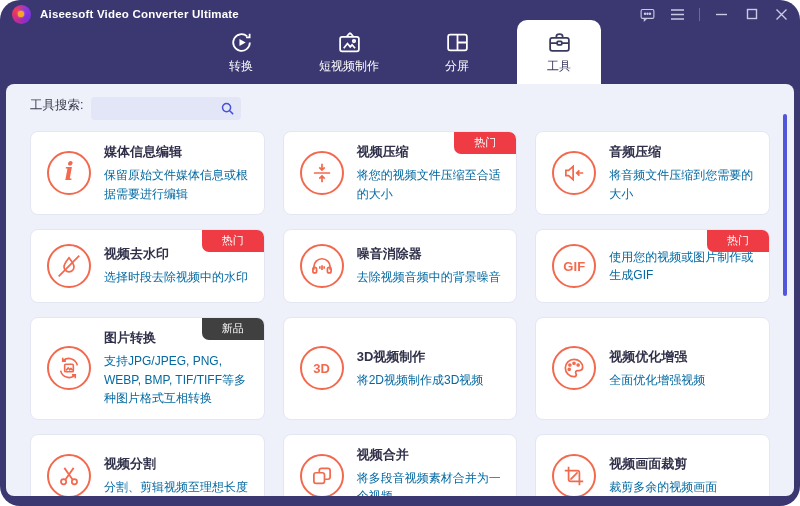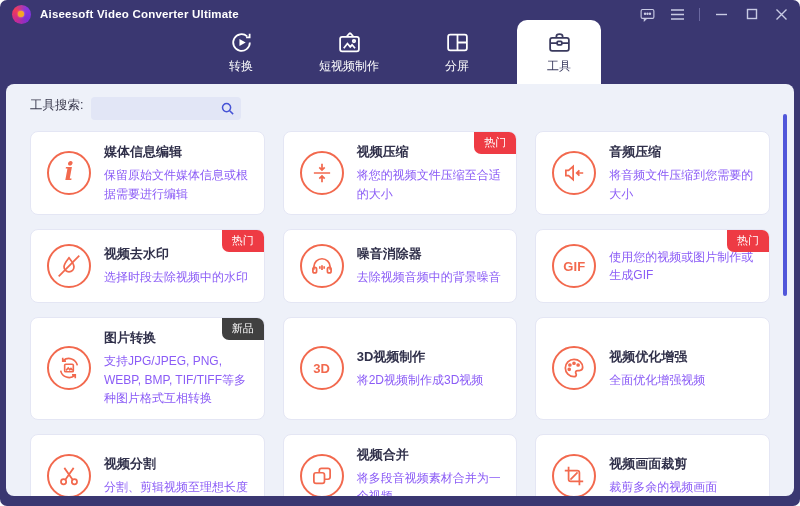--- a/index.html
+++ b/index.html
@@ -1,17 +1,17 @@
 <!DOCTYPE html>
 <html><head>
 <meta charset="utf-8">
 <style>
   * { margin:0; padding:0; box-sizing:border-box; }
   html,body { width:800px; height:506px; background:#fff; font-family:"Liberation Sans","DejaVu Sans",sans-serif; }
-  .window { position:absolute; inset:0; width:800px; height:506px; background:#3a3771; border-radius:7px; overflow:hidden; }
+  .window { position:absolute; inset:0; width:800px; height:506px; background:#3a3771; border-radius:20px; overflow:hidden; }
 
   
   .titlebar { height:28px; display:flex; align-items:center; padding:0 10px 0 12px; }
   .logo { width:19px; height:19px; border-radius:50%; position:relative; flex-shrink:0;
           background:conic-gradient(from 130deg,#7b2fd6,#c62a93,#f23b57,#8a37e0,#7b2fd6); }
   .logo .dot { position:absolute; left:6px; top:6px; width:6px; height:6px; border-radius:50%; background:#f5a623; box-shadow:0 0 2px #ffce7a; }
   .win-title { color:#ffffff; font-size:11.5px; font-weight:bold; margin-left:9px; letter-spacing:.2px; }
   .tb-right { margin-left:auto; display:flex; align-items:center; gap:13px; color:#c9cbe4; }
   .tb-btn { width:17px; height:17px; display:flex; align-items:center; justify-content:center; cursor:pointer; }
   .tb-btn svg { display:block; }
@@ -40,22 +40,22 @@
   .grid { margin-top:11px; display:grid; grid-template-columns:repeat(3,1fr); column-gap:18px; row-gap:14px; }
   .card { position:relative; background:#ffffff; border:1px solid #e4e6f4; border-radius:8px; display:flex; align-items:center;
           padding:11px 14px 11px 16px; min-height:74px; cursor:pointer; }
   .tool-icon { width:44px; height:44px; border-radius:50%; border:2px solid #f2694e; color:#f2694e; flex-shrink:0;
                display:flex; align-items:center; justify-content:center; margin-right:13px; }
   .tool-icon svg { display:block; }
   .glyph-text { font-size:13px; font-weight:bold; letter-spacing:.2px; }
   .glyph-i { font-family:"DejaVu Serif","Liberation Serif",serif; font-style:italic; font-weight:bold; font-size:24px; line-height:1; padding-bottom:3px; }
   .tool-text { min-width:0; }
   .tool-title { font-size:13px; font-weight:bold; color:#30304a; margin-bottom:5px; }
-  .tool-desc { font-size:12px; color:#8b5cf6; line-height:18.5px; }
-  .badge { position:absolute; top:0; right:0; font-size:11px; color:#ffffff; padding:3px 10px 4px; border-radius:0 7px 0 7px; }
+  .tool-desc { font-size:12px; color:#0369a1; line-height:18.5px; }
+  .badge { position:absolute; top:0; right:0; font-size:11px; color:#ffffff; padding:3px 20px 4px; border-radius:0 7px 0 7px; }
   .badge.hot { background:#ee3b44; }
   .badge.new { background:#404040; }
 
   .scrollbar { position:absolute; right:13px; top:114px; width:4px; height:182px; background:#5157da; border-radius:2px; cursor:pointer; }
 </style>
 </head>
 <body>
 
 <div class="window">
 

